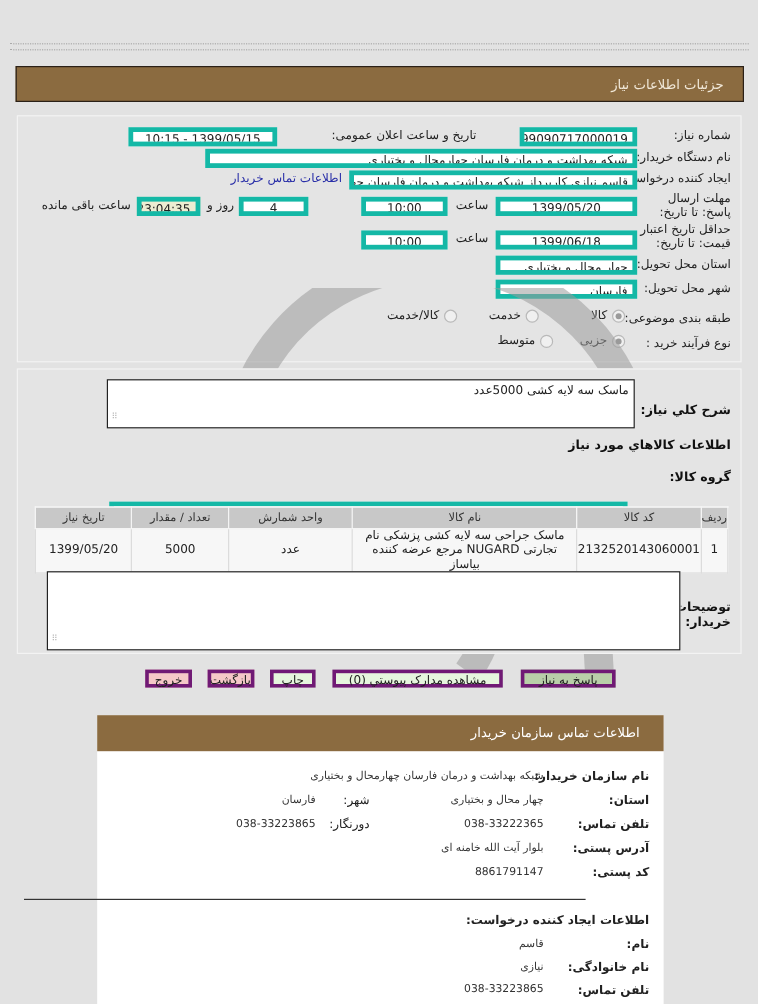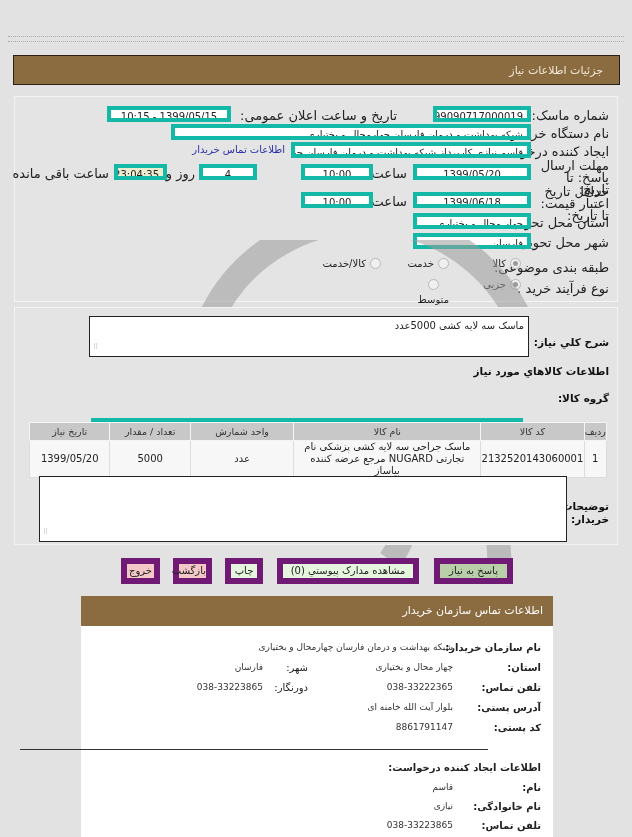--- a/index.html
+++ b/index.html
@@ -20,21 +20,21 @@
     position: absolute; left: 13px; right: 12px; top: 55px; height: 30px;
     background: #8b6b40; border: 1px solid #2a2017;
     color: #f1e8d8; font-size: 11px; line-height: 30px; padding-right: 16px;
   }
   .panel {
     position: absolute; left: 14px; right: 14px;
     background: #e4e4e4; border: 1px solid #f3f3f3;
   }
   .panel1 { top: 96px; height: 206px; }
   .panel2 { top: 307px; height: 238px; }
-  .lbl { position: absolute; font-size: 13px; color: #222; white-space: nowrap; }
+  .lbl { position: absolute; font-size: 10px; color: #222; white-space: nowrap; }
   .lbl.bold { font-weight: bold; font-size: 10.5px; color: #111; }
   .box {
     position: absolute; background: #fff; border: 4px solid #14b8a6;
     height: 16px; font-size: 10px; line-height: 14px; padding: 0 4px;
     white-space: nowrap; overflow: hidden; text-align: right;
   }
   .box.center { text-align: center; }
   .box.yellow { background: #ededd2; }
   .link { position: absolute; color: #2a2fa8; font-size: 10px; white-space: nowrap; cursor: pointer; }
   .radio {
@@ -59,43 +59,43 @@
   }
   table.items th {
     background: #c8c8c8; color: #333; font-weight: normal; font-size: 9.5px;
     height: 18px; border: 1px solid #f4f4f4;
   }
   table.items td {
     background: #f7f7f7; font-size: 10px; text-align: center; height: 30px;
     border: 1px solid #dcdcdc; line-height: 12px;
   }
   .btn {
-    position: absolute; height: 26px; border: 6px solid #701a75; font-size: 10px;
+    position: absolute; height: 15px; border: 3px solid #701a75; font-size: 10px;
     text-align: center; line-height: 13px; cursor: pointer; color: #222;
   }
   .contact-card {
     position: absolute; left: 81px; top: 596px; width: 472px; height: 241px; background: #fff;
   }
   .contact-header {
     position: absolute; left: 0; right: 0; top: 0; height: 30px; background: #8b6b40;
-    color: #fff; font-size: 11px; line-height: 30px; padding-right: 10px;
+    color: #fff; font-size: 11px; line-height: 30px; padding-right: 20px;
   }
   .c-lbl { position: absolute; font-size: 10px; color: #222; white-space: nowrap; }
   .c-val { position: absolute; font-size: 9px; color: #333; white-space: nowrap; }
   .watermark { position: absolute; pointer-events: none; }
 </style>
 </head>
 <body>
 
 <div class="dotted-sep"></div>
 <div class="page-header">جزئیات اطلاعات نیاز</div>
 
 <div class="panel panel1">
 
-  <span class="lbl" style="right:8px;top:11px;">شماره ماسک:</span>
+  <span class="lbl" style="right:8px;top:11px;">شماره نیاز:</span>
   <div class="box center" style="right:86px;top:9px;width:98px;">1199090717000019</div>
   <span class="lbl" style="right:220px;top:11px;">تاریخ و ساعت اعلان عمومی:</span>
   <div class="box center" style="right:386px;top:9px;width:124px;">1399/05/15 - 10:15</div>
 
   <span class="lbl" style="right:8px;top:29px;text-align:right;">نام دستگاه خریدار:</span>
   <div class="box" style="right:86px;top:27px;width:360px;">شبکه بهداشت و درمان فارسان چهارمحال و بختیاری</div>
 
   <span class="lbl" style="right:8px;top:47px;">ایجاد کننده درخواست:</span>
   <div class="box" style="right:86px;top:45px;width:240px;">قاسم نیازی کارپرداز شبکه بهداشت و درمان فارسان چهارمحال و بختیاری</div>
   <span class="link" style="right:332px;top:47px;">اطلاعات تماس خریدار</span>
@@ -132,21 +132,21 @@
   <span class="opt" style="right:236px;top:161px;">
     <span class="radio"></span>
     <span>کالا/خدمت</span>
   </span>
 
   <span class="lbl" style="right:8px;top:184px;">نوع فرآیند خرید :</span>
   <span class="opt" style="right:96px;top:182px;">
     <span class="radio checked"></span>
     <span>جزیی</span>
   </span>
-  <span class="opt" style="right:168px;top:182px;flex-direction:column;">
+  <span class="opt" style="right:156px;top:182px;">
     <span class="radio"></span>
     <span>متوسط</span>
   </span>
 </div>
 
 <svg class="watermark" style="left:60px;top:240px;" width="480" height="330" viewBox="0 0 480 330">
   <path d="M150 80 A170 170 0 0 1 470 110" stroke="#9a9a9a" stroke-width="26" fill="none" opacity="0.55"></path>
   <path d="M240 130 A70 120 0 0 1 330 320" stroke="#9a9a9a" stroke-width="24" fill="none" opacity="0.55"></path>
   <path d="M430 150 L440 330" stroke="#9a9a9a" stroke-width="24" fill="none" opacity="0.55"></path>
   <path d="M20 140 Q40 120 60 150 Q40 170 20 150 Z" fill="#9a9a9a" opacity="0.55"></path>

